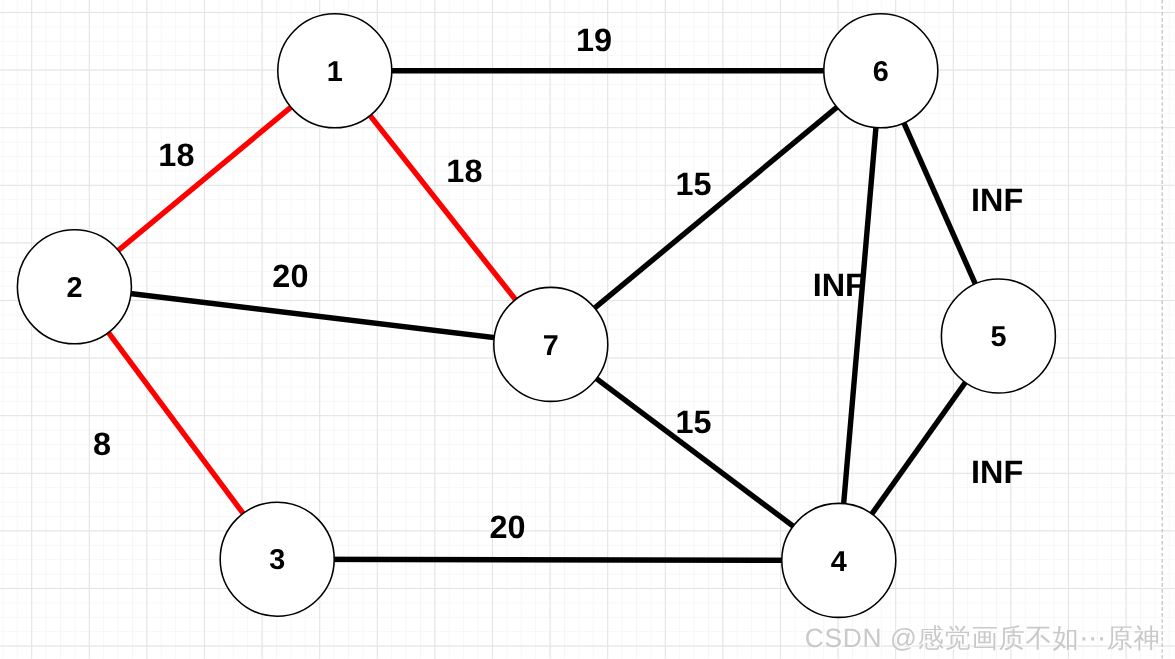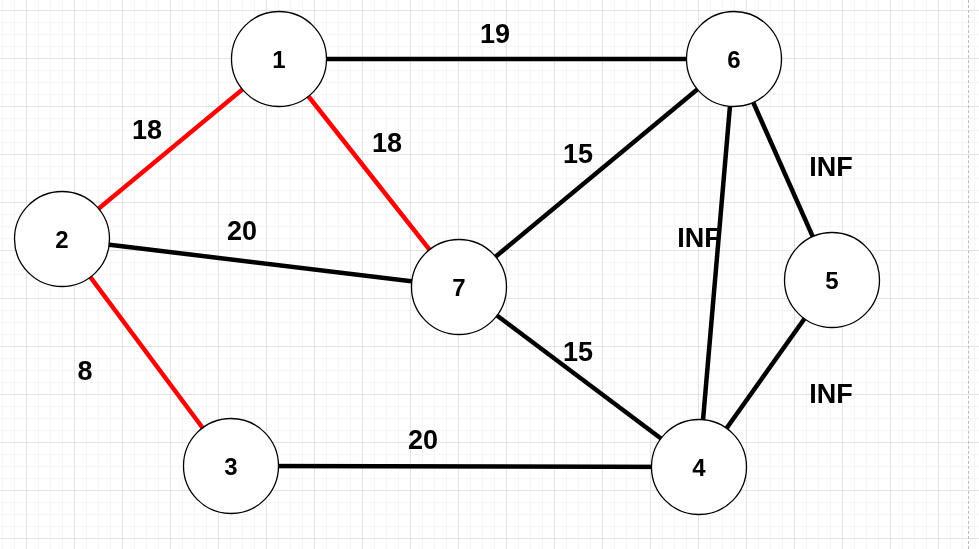--- a/index.html
+++ b/index.html
@@ -100,13 +100,14 @@
       <text class="edge-label" x="242" y="239.5">20</text>
       <text class="edge-label" x="85" y="379.5">8</text>
       <text class="edge-label" x="578" y="162.5">15</text>
       <text class="edge-label" x="699" y="246.5">INF</text>
       <text class="edge-label" x="831" y="175.5">INF</text>
       <text class="edge-label" x="578" y="360.5">15</text>
       <text class="edge-label" x="423" y="448.5">20</text>
       <text class="edge-label" x="831" y="402.5">INF</text>
     </svg>
   <div class="page-border" style="left: 968px; border-left-color: rgb(189, 189, 189);"></div>
+  <div class="watermark">CSDN @感觉画质不如⋯原神</div>
 </div>
 
 </body></html>

